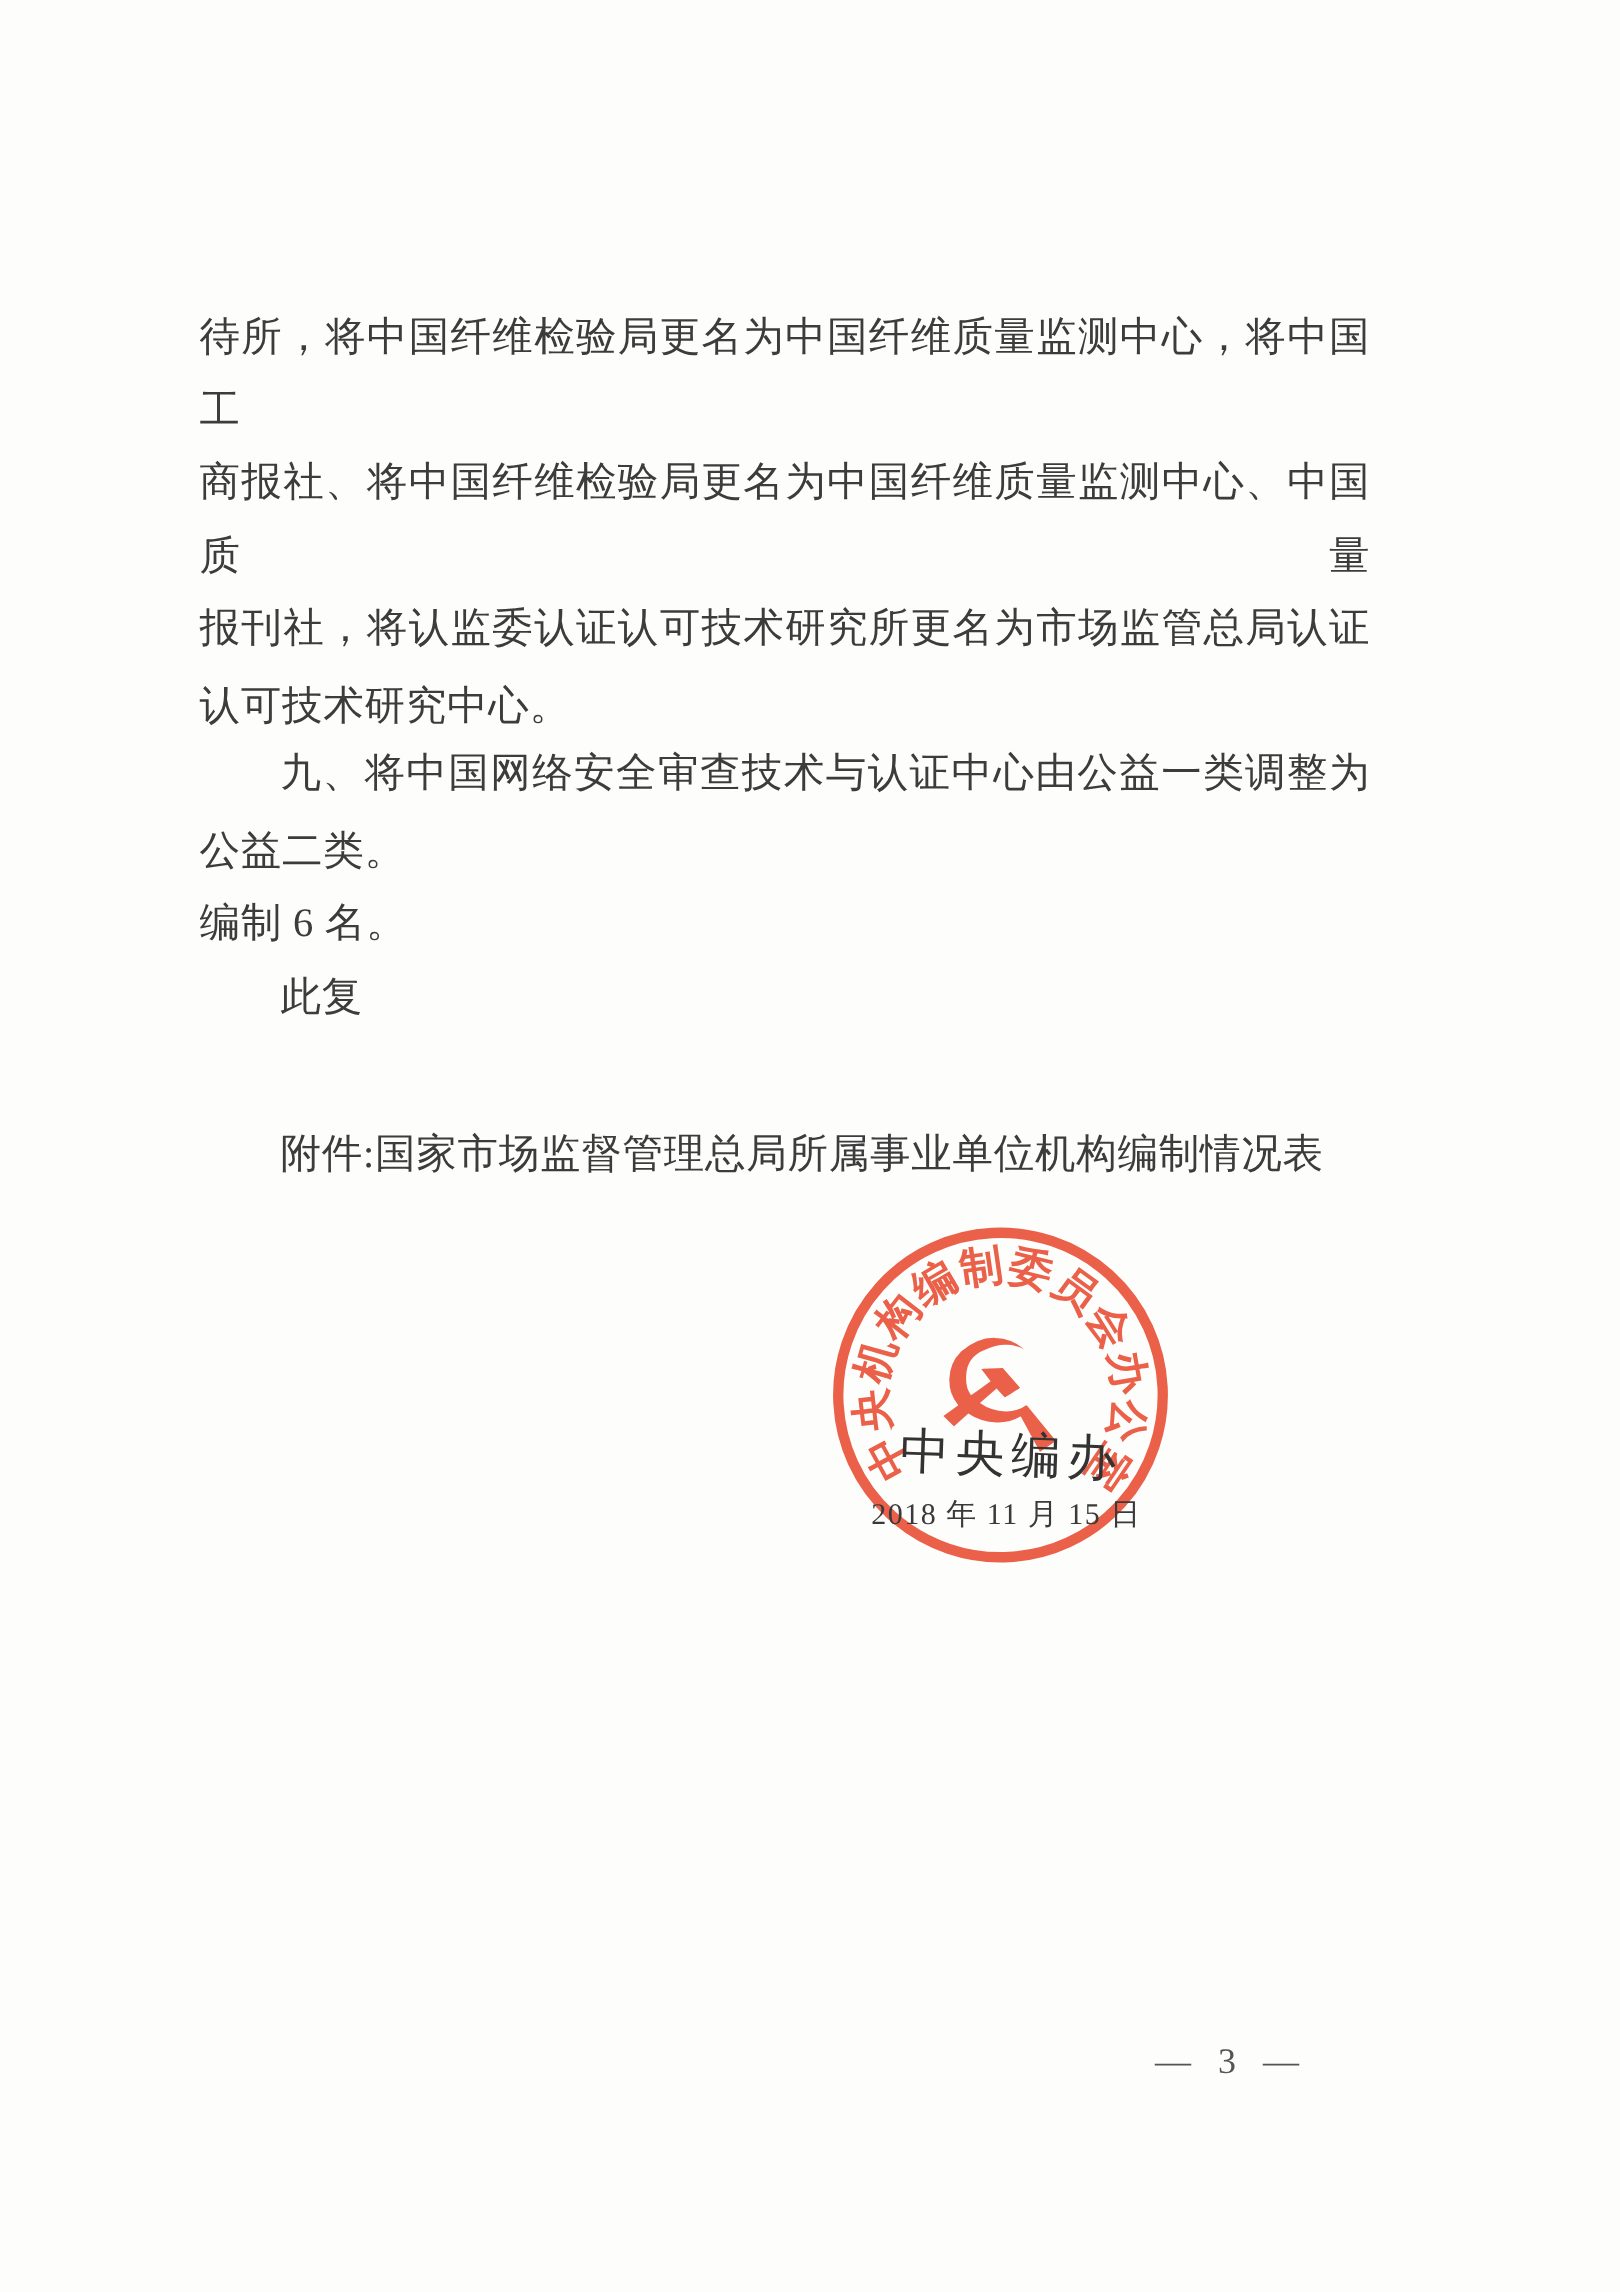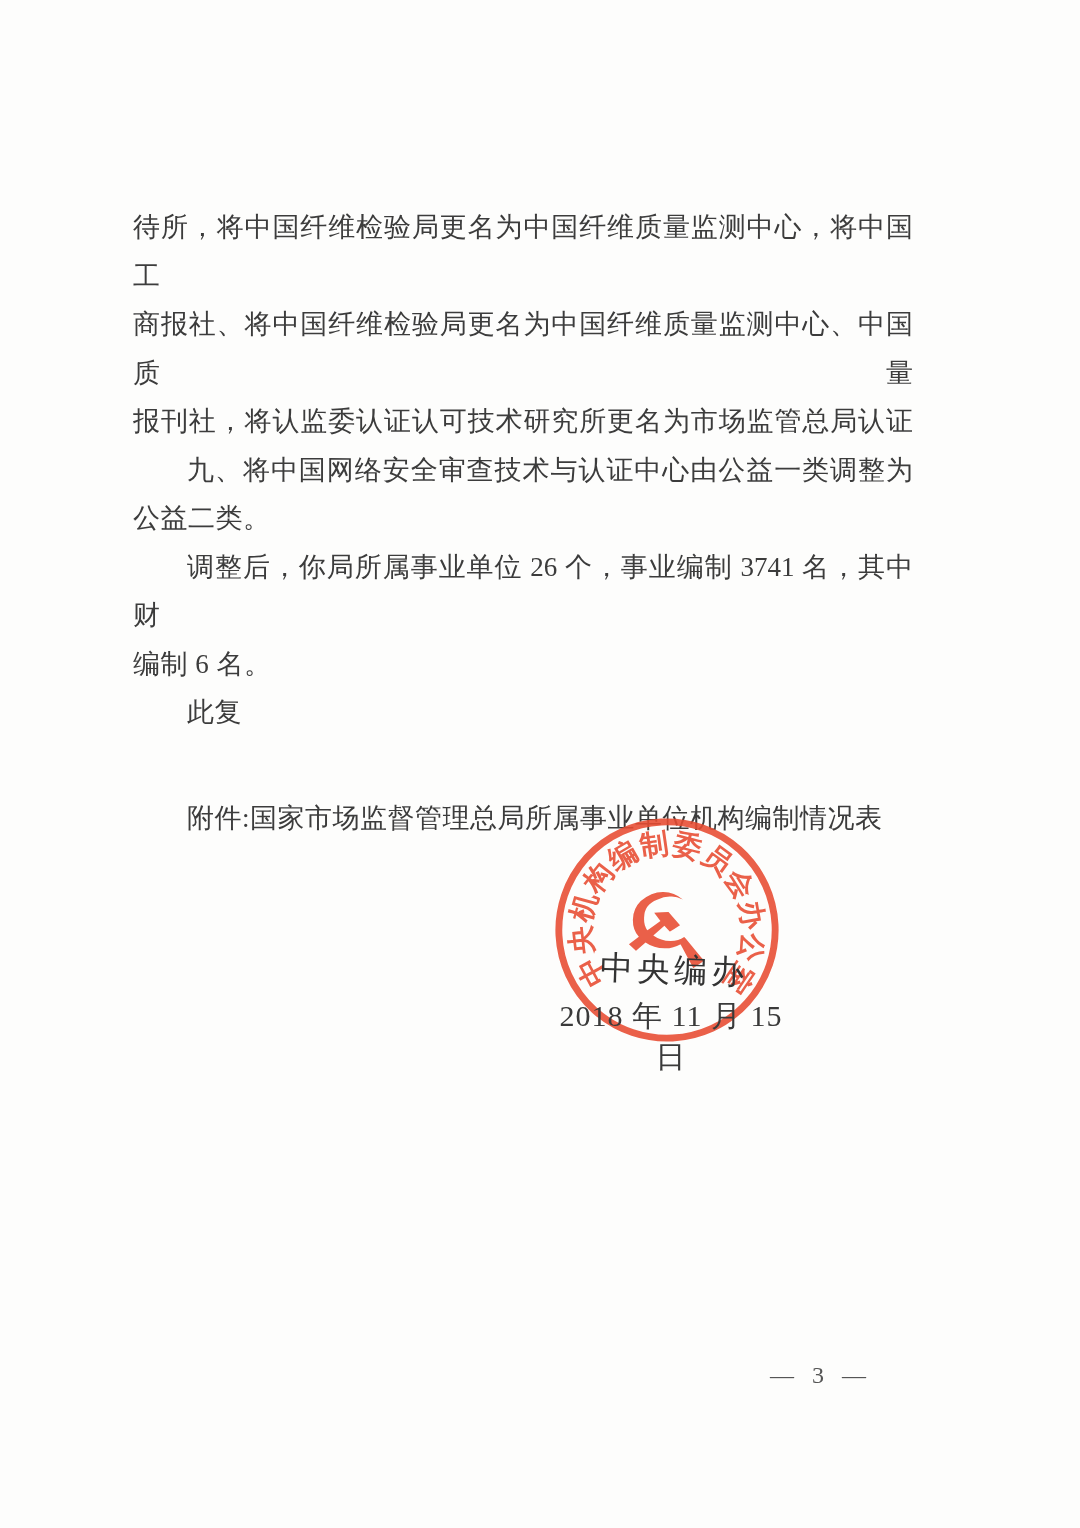--- a/index.html
+++ b/index.html
@@ -29,20 +29,21 @@
     letter-spacing: 0.5px;
     white-space: nowrap;
     color: #3c3c3c;
   }
   .just {
     white-space: normal;
     text-align: justify;
     text-align-last: justify;
     text-justify: inter-character;
     letter-spacing: 0;
+    font-family: Liberation Mono, monospace;
   }
   .indent { text-indent: 54px; }
   .gap { margin-top: 57px; }
 
   
   .seal {
     position: absolute;
     left: 549px;
     top: 812px;
     width: 236px;
@@ -72,21 +73,21 @@
     color: #333333;
     transform: rotate(2deg);
     z-index: 3;
   }
   .date-line {
     position: absolute;
     left: 549px;
     top: 996px;
     width: 244px;
     text-align: center;
-    font-size: 30px;
+    font-size: 20px;
     letter-spacing: 1px;
     color: #3a3a3a;
     z-index: 3;
   }
   .pagenum {
     position: absolute;
     left: 770px;
     top: 1362px;
     font-size: 24px;
     letter-spacing: 6px;
@@ -95,23 +96,23 @@
 </style>
 </head>
 <body>
 
 <div class="page">
 
   <div class="textblock">
     <div class="line just">待所，将中国纤维检验局更名为中国纤维质量监测中心，将中国工</div>
     <div class="line just">商报社、将中国纤维检验局更名为中国纤维质量监测中心、中国质量</div>
     <div class="line just">报刊社，将认监委认证认可技术研究所更名为市场监管总局认证</div>
+    <div class="line">认可技术研究中心。</div>
     <div class="line indent just">九、将中国网络安全审查技术与认证中心由公益一类调整为</div>
     <div class="line">公益二类。</div>
-    <div class="line indent just">调整后，你局所属事业单位 26 个，事业编制 3741 名，其中财</div>
     <div class="line">编制 6 名。</div>
     <div class="line indent">此复</div>
     <div class="line indent gap">附件:国家市场监督管理总局所属事业单位机构编制情况表</div>
   </div>
 
   <div class="seal">
     <svg viewBox="0 0 240 240" xmlns="http://www.w3.org/2000/svg">
       <circle cx="120" cy="120" r="110" fill="none" stroke-width="7" stroke="#e84b31"></circle>
       <path id="arcpath" d="M 58.5 168 A 78 78 0 1 1 181.5 168" fill="none"></path>
       <text class="ringtext" fill="#e84b31">

